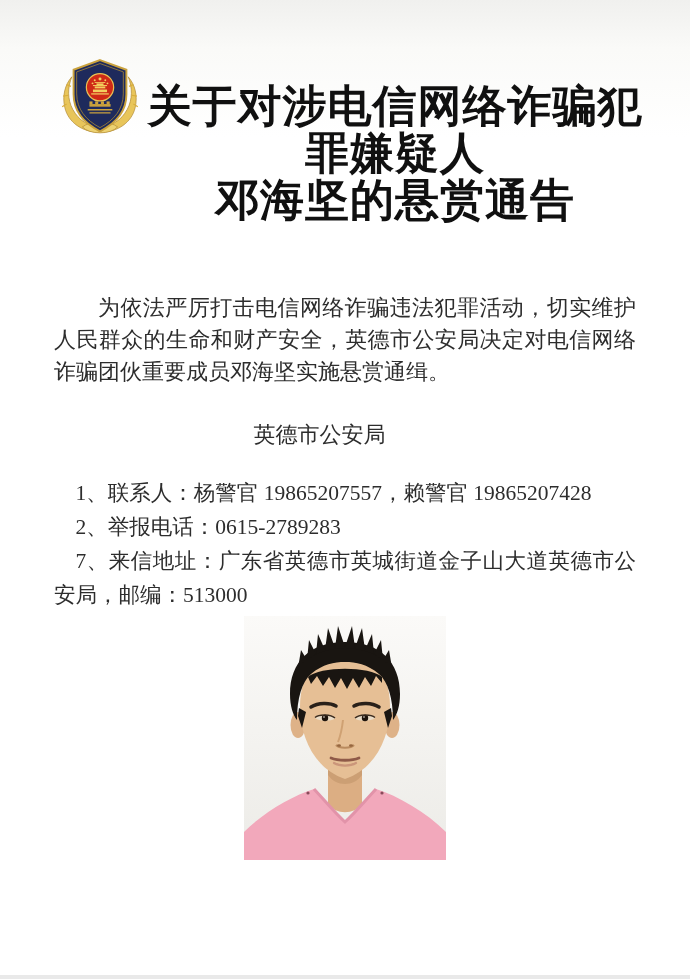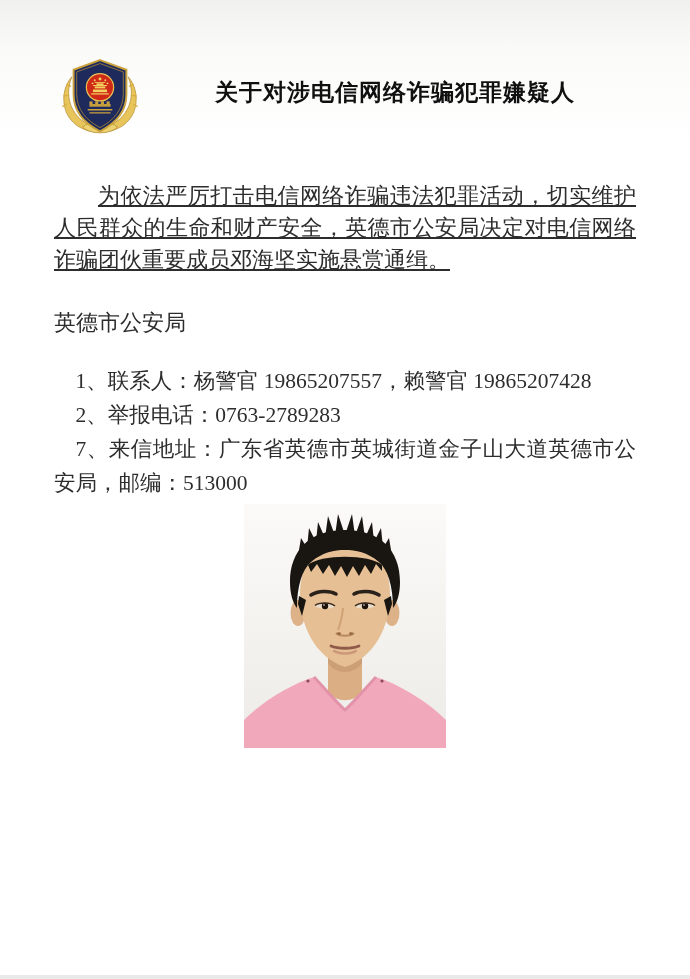--- a/index.html
+++ b/index.html
@@ -8,28 +8,28 @@
     width:690px;height:979px;
     margin:0 auto;
     overflow:hidden;
     background:linear-gradient(180deg,#f0f0ee 0%,#fafaf8 5%,#ffffff 14%,#ffffff 100%);
     font-family:"Liberation Serif","DejaVu Serif",serif;
   }
   .header{display:flex;align-items:flex-start;padding:50px 44px 0 56px;}
   .emblem{flex:0 0 auto;width:88px;height:90px;margin-top:2px;}
   .title{
     flex:1;text-align:center;font-weight:bold;color:#101010;
-    font-size:23px;line-height:47px;padding-top:4px;letter-spacing:1px;
+    font-size:44px;line-height:47px;padding-top:4px;letter-spacing:1px;
   }
   .title span{display:block;}
   .content{padding:0 54px;}
   .para{margin:0;font-size:22px;line-height:32px;color:#2d2d2d;text-indent:2em;text-align:justify;}
-  .para-first{margin-top:38px;text-decoration:underline;}
+  .para-first{margin-top:38px;}
   .reward{color:#c0544c;}
-  .signature{margin-top:30px;padding-right:51px;text-align:left;font-size:22px;line-height:34px;color:#2d2d2d;}
+  .signature{margin-top:30px;padding-right:51px;text-align:center;font-size:22px;line-height:34px;color:#2d2d2d;}
   .contacts{margin-top:24px;font-size:21.5px;line-height:34px;color:#2d2d2d;font-family:Liberation Serif, serif;}
   .contacts p{margin:0;text-indent:1em;text-align:justify;}
   .figure{margin:4px 0 0;text-align:center;}
   .photo-svg{width:202px;height:244px;display:block;margin:0 auto;}
   .bottom-strip{position:absolute;left:0;right:0;bottom:0;height:4px;background:#e9e9e9;}
 </style>
 </head>
 <body>
 
 <div class="page">
@@ -63,33 +63,34 @@
         <rect x="38" y="58" width="24" height="3" fill="#caa23d"></rect>
         <rect x="38" y="55" width="3.5" height="3" fill="#caa23d"></rect>
         <rect x="44.5" y="55" width="3.5" height="3" fill="#caa23d"></rect>
         <rect x="51" y="55" width="3.5" height="3" fill="#caa23d"></rect>
         <rect x="57.5" y="55" width="3.5" height="3" fill="#caa23d"></rect>
         <path d="M36,64.5 h28 M38,68 h24" stroke="#caa23d" stroke-width="1.5"></path>
       </svg>
     </div>
     <h1 class="title">
       <span>关于对涉电信网络诈骗犯罪嫌疑人</span>
+      <span>邓海坚的悬赏通告</span>
     </h1>
   </div>
 
   <div class="content">
     <p class="para para-first">为依法严厉打击电信网络诈骗违法犯罪活动，切实维护人民群众的生命和财产安全，英德市公安局决定对电信网络诈骗团伙重要成员邓海坚实施悬赏通缉。</p>
 
     <div class="signature">
       <div>英德市公安局</div>
     </div>
 
     <div class="contacts">
       <p>1、联系人：杨警官 19865207557，赖警官 19865207428</p>
-      <p>2、举报电话：0763-2789283</p>
+      <p>2、举报电话：0615-2789283</p>
       <p>7、来信地址：广东省英德市英城街道金子山大道英德市公安局，邮编：513000</p>
     </div>
   </div>
 
   <figure class="figure" style="margin-left:0;margin-right:0;">
     <svg class="photo-svg" viewBox="0 0 202 244" aria-hidden="true">
       <defs>
         <linearGradient id="pbg" x1="0" y1="0" x2="0" y2="1">
           <stop offset="0" stop-color="#fbfaf8"></stop>
           <stop offset="1" stop-color="#ecebe7"></stop>

